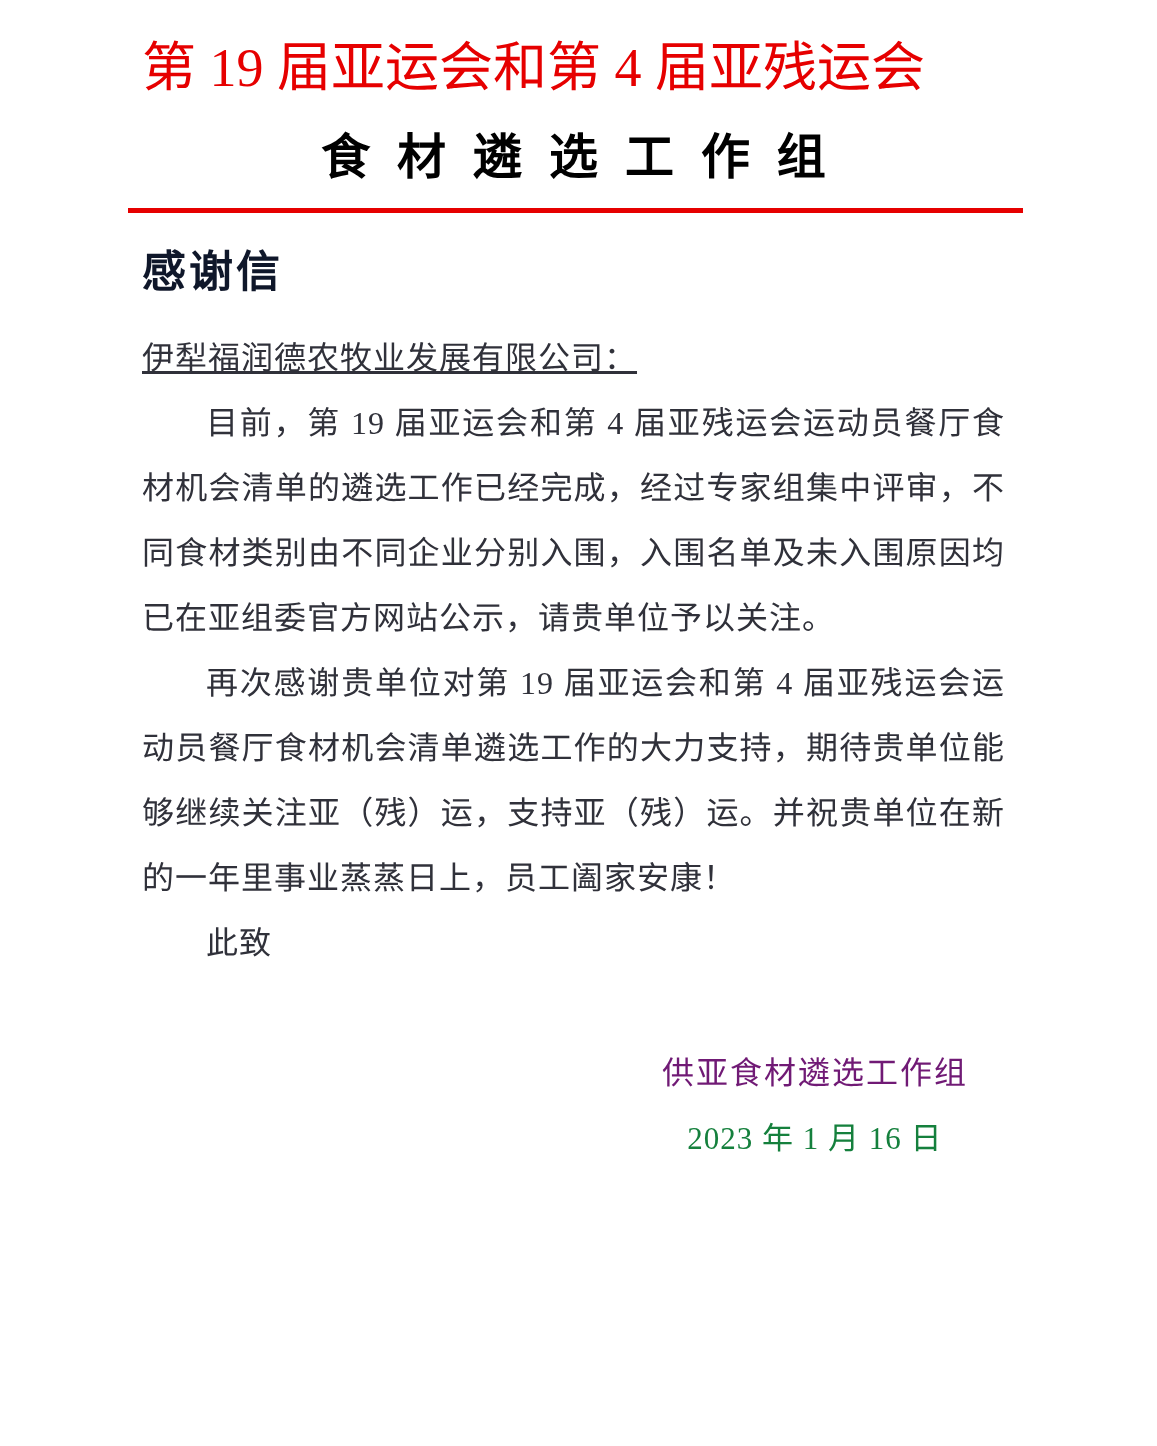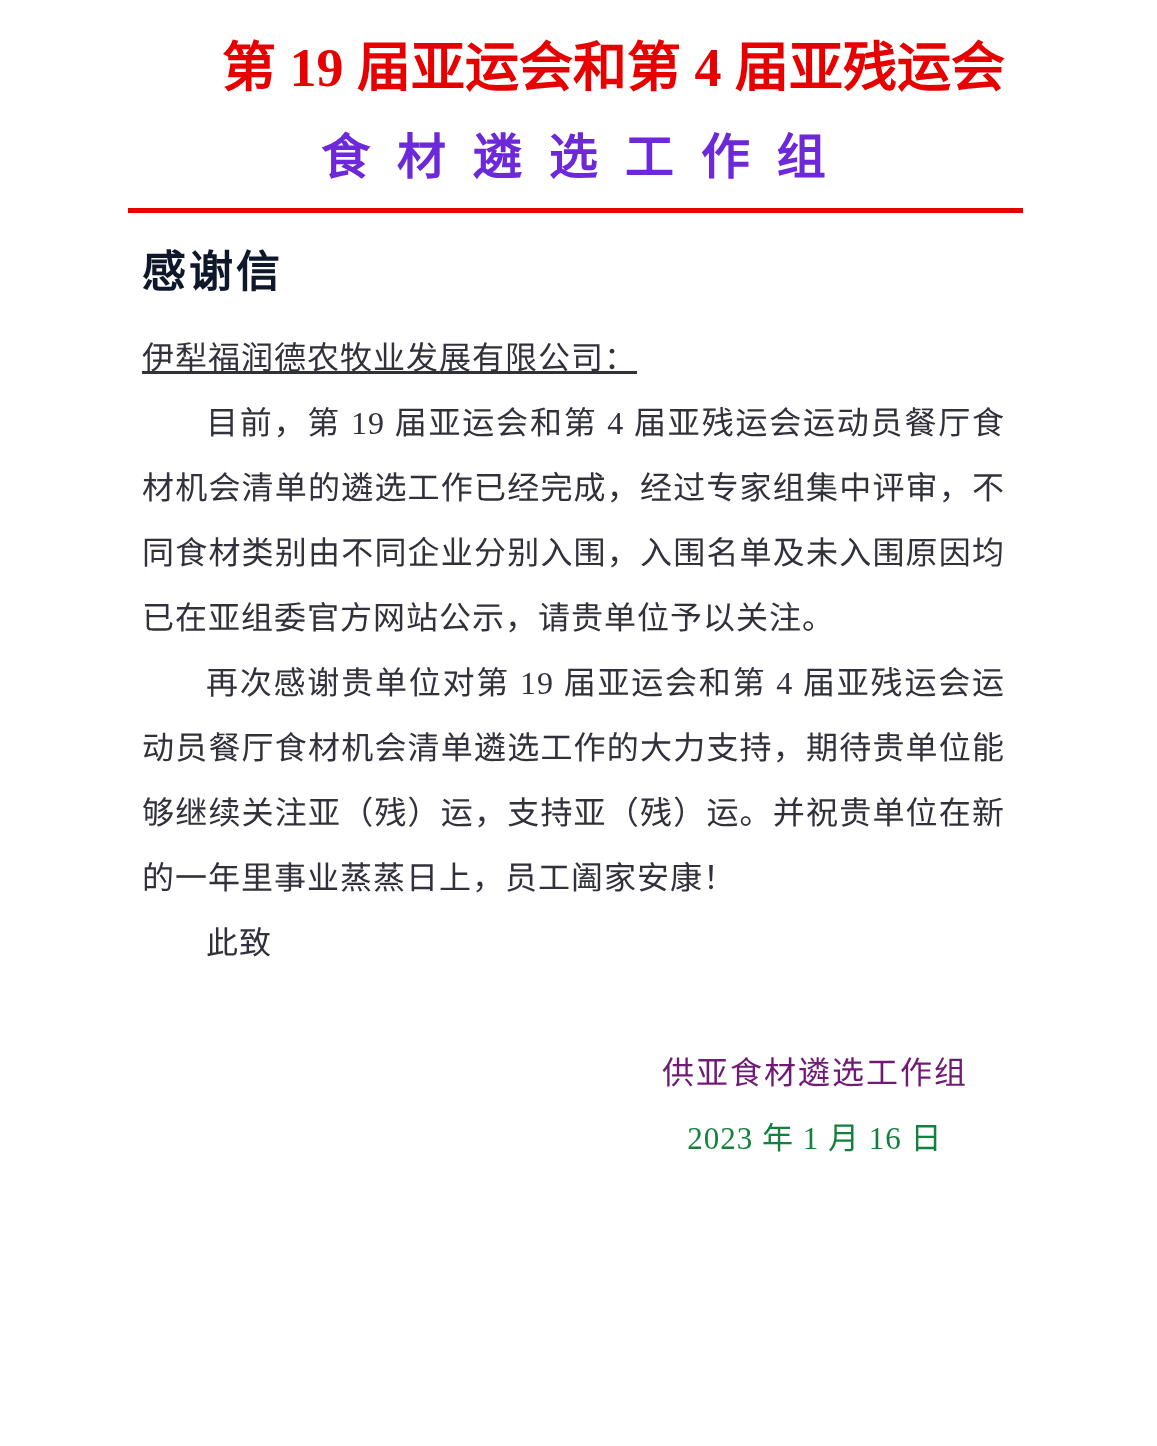--- a/index.html
+++ b/index.html
@@ -13,31 +13,31 @@
     height: 1446px;
     margin: 0 auto;
     background: #ffffff;
     box-sizing: border-box;
     padding: 36px 152px 0 142px;
     font-family: "Liberation Serif", "DejaVu Serif", serif;
     overflow: hidden;
   }
   
   .head-line1 {
-    text-align: right;
+    text-align: left;
     color: #e60000;
-    font-weight: bold;
+    font-weight: normal;
     font-size: 54px;
     line-height: 64px;
     white-space: nowrap;
   }
   .head-line2 {
     margin-top: 28px;
     text-align: center;
-    color: #6d28d9;
+    color: #000000;
     font-weight: bold;
     font-size: 49px;
     line-height: 60px;
     letter-spacing: 0.55em;
     text-indent: 0.55em;
     white-space: nowrap;
   }
   .head-rule {
     border: none;
     height: 5px;

